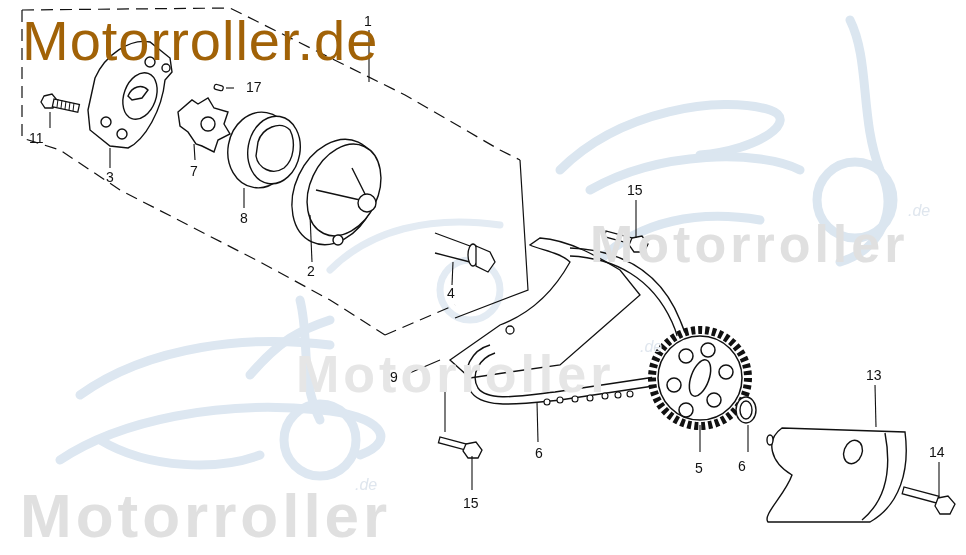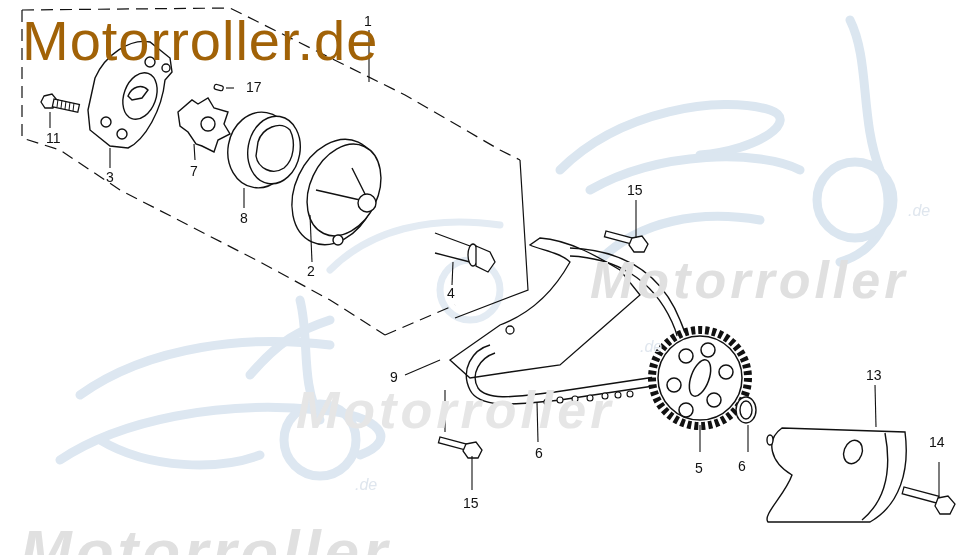--- a/index.html
+++ b/index.html
@@ -1,20 +1,20 @@
 <!DOCTYPE html>
 <html><head>
 <meta charset="utf-8">
 <style>
   html, body { margin:0; padding:0; background:#ffffff; }
   body { width:966px; height:555px; overflow:hidden; position:relative; font-family:"Liberation Sans", sans-serif; }
   #canvas { position:absolute; left:0; top:0; width:966px; height:555px; }
   .wm-text { position:absolute; color:#dcdcdc; font-family:"Liberation Sans", sans-serif; white-space:nowrap; pointer-events:none; }
   .wm-top { left:22px; top:8px; font-size:56px; letter-spacing:1px; color:#a16207; }
-  .wm-italic { font-weight:bold; font-style:italic; letter-spacing:4px; color:#e0e0e0;margin-top:36px; }
+  .wm-italic { font-weight:bold; letter-spacing:4px; color:#e0e0e0; }
   .wm-right { left:590px; top:214px; font-size:52px; }
   .wm-mid { left:296px; top:344px; font-size:52px; color:#e6e6e6; }
   .wm-bottom { left:20px; top:480px; font-size:62px; }
   .wm-de { font-size:16px; font-style:italic; color:#dfe6ee; position:absolute; }
   .callout { position:absolute; font-size:14px; color:#111; font-family:"Liberation Sans", sans-serif; line-height:1; }
 </style>
 </head>
 <body>
 
 <svg id="canvas" viewBox="0 0 966 555" xmlns="http://www.w3.org/2000/svg">
@@ -191,18 +191,18 @@
 <div class="callout" style="left:364px; top:14px;">1</div>
 <div class="callout" style="left:307px; top:264px;">2</div>
 <div class="callout" style="left:106px; top:170px;">3</div>
 <div class="callout" style="left:447px; top:286px;">4</div>
 <div class="callout" style="left:695px; top:461px;">5</div>
 <div class="callout" style="left:535px; top:446px;">6</div>
 <div class="callout" style="left:190px; top:164px;">7</div>
 <div class="callout" style="left:240px; top:211px;">8</div>
 <div class="callout" style="left:390px; top:370px;">9</div>
 <div class="callout" style="left:866px; top:368px;">13</div>
-<div class="callout" style="left:46px; top:131px;text-align:center;">11</div>
+<div class="callout" style="left:29px; top:131px;text-align:center;">11</div>
 <div class="callout" style="left:246px; top:80px;">17</div>
 <div class="callout" style="left:738px; top:459px;">6</div>
-<div class="callout" style="left:929px; top:435px;">14</div>
+<div class="callout" style="left:929px; top:445px;">14</div>
 <div class="callout" style="left:627px; top:183px;">15</div>
 <div class="callout" style="left:463px; top:496px;">15</div>
 
 </body></html>

